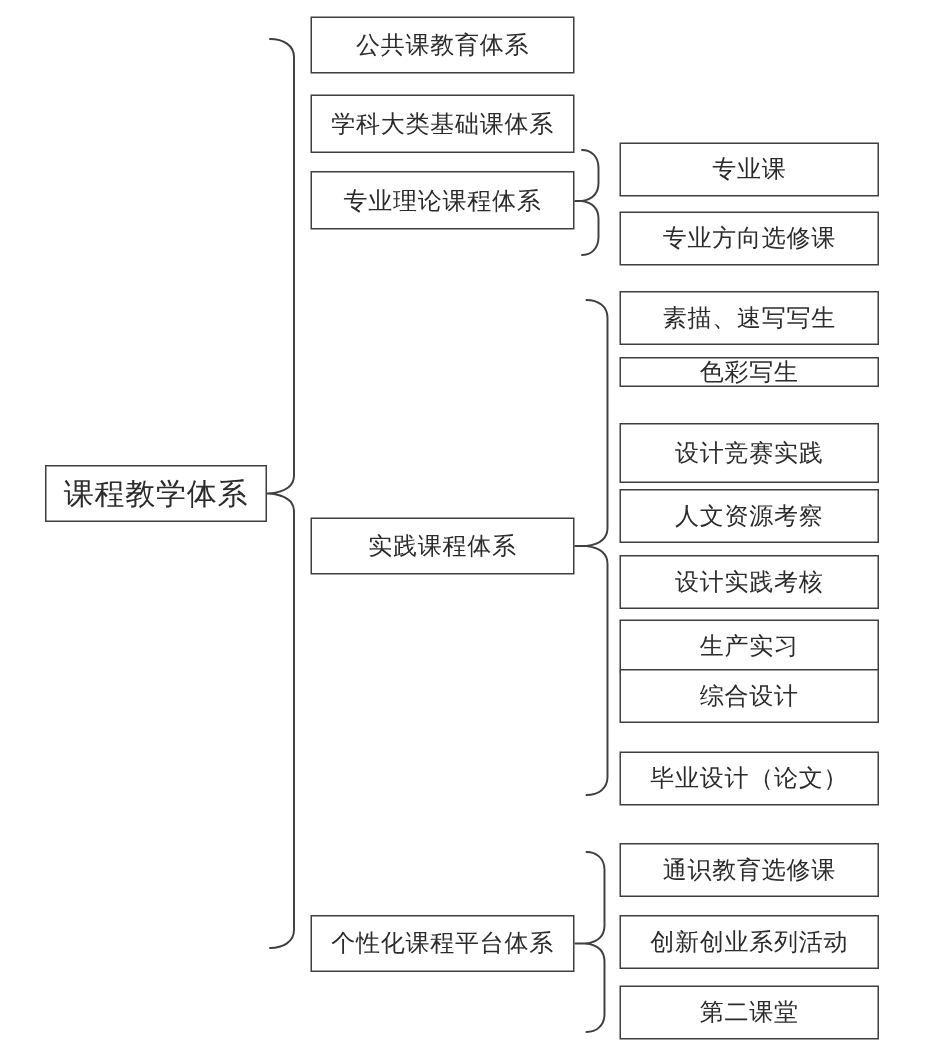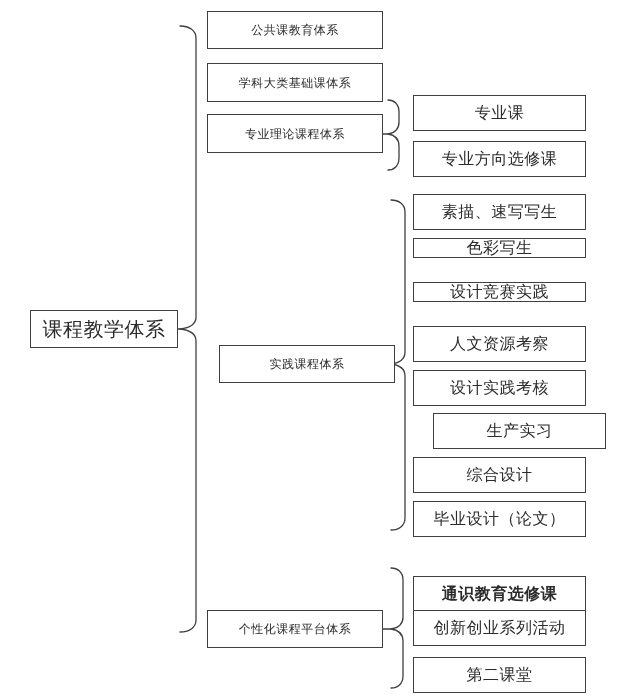--- a/index.html
+++ b/index.html
@@ -30,21 +30,21 @@
     align-items: center;
     justify-content: center;
     color: #2b2b2b;
     font-size: 16px;
     letter-spacing: 0.5px;
     line-height: 1;
     white-space: nowrap;
     user-select: none;
   }
   .node.root      { font-size: 20px; }
-  .node.level1    { font-size: 12px; }
+  .node.level1    { font-size: 16px; }
   .node.level2    { font-size: 16px; }
   svg.braces {
     position: absolute;
     left: 0; top: 0;
     width: 619px;
     height: 700px;
     pointer-events: none;
   }
   svg.braces path {
     fill: none;
@@ -90,29 +90,29 @@
       <path d="M 178 329 L 180 329"></path>
       <path d="M 383 134 L 388 134"></path>
       <path d="M 383 364 L 391 364"></path>
       <path d="M 383 629 L 391 629"></path>
     </svg>
   <div id="nodes">
       <div class="node root" style="left: 30px; top: 310px; width: 148px; height: 38px;">课程教学体系</div>
       <div class="node level1" style="left: 207px; top: 11px; width: 176px; height: 38px;">公共课教育体系</div>
       <div class="node level1" style="left: 207px; top: 63px; width: 176px; height: 39px;">学科大类基础课体系</div>
       <div class="node level1" style="left: 207px; top: 114px; width: 176px; height: 39px;">专业理论课程体系</div>
-      <div class="node level1" style="left: 207px; top: 345px; width: 176px; height: 38px; margin-left: 12px;">实践课程体系</div>
+      <div class="node level1" style="left: 207px; top: 345px; width: 176px; height: 38px;">实践课程体系</div>
       <div class="node level1" style="left: 207px; top: 610px; width: 176px; height: 38px;">个性化课程平台体系</div>
       <div class="node level2" style="left: 413px; top: 95px; width: 173px; height: 36px;">专业课</div>
       <div class="node level2" style="left: 413px; top: 141px; width: 173px; height: 36px;">专业方向选修课</div>
       <div class="node level2" style="left: 413px; top: 194px; width: 173px; height: 36px;">素描、速写写生</div>
       <div class="node level2" style="left: 413px; top: 238px; width: 173px; height: 20px;">色彩写生</div>
-      <div class="node level2" style="left: 413px; top: 282px; width: 173px; height: 20px;">设计竞赛实践</div>
+      <div class="node level2" style="left: 413px; top: 282px; width: 173px; height: 40px;">设计竞赛实践</div>
       <div class="node level2" style="left: 413px; top: 326px; width: 173px; height: 36px;">人文资源考察</div>
       <div class="node level2" style="left: 413px; top: 370px; width: 173px; height: 36px;">设计实践考核</div>
-      <div class="node level2" style="left: 413px; top: 413px; width: 173px; height: 36px; margin-left: 20px;">生产实习</div>
-      <div class="node level2" style="left: 413px; top: 457px; width: 173px; height: 36px;">综合设计</div>
+      <div class="node level2" style="left: 413px; top: 413px; width: 173px; height: 36px;">生产实习</div>
+      <div class="node level2" style="left: 413px; top: 446px; width: 173px; height: 36px;">综合设计</div>
       <div class="node level2" style="left: 413px; top: 501px; width: 173px; height: 36px;">毕业设计（论文）</div>
-      <div class="node level2" style="left: 413px; top: 576px; width: 173px; height: 36px; font-weight: bold;">通识教育选修课</div>
+      <div class="node level2" style="left: 413px; top: 562px; width: 173px; height: 36px;">通识教育选修课</div>
       <div class="node level2" style="left: 413px; top: 610px; width: 173px; height: 36px;">创新创业系列活动</div>
       <div class="node level2" style="left: 413px; top: 657px; width: 173px; height: 36px;">第二课堂</div>
     </div>
 </div>
 
 </body></html>

